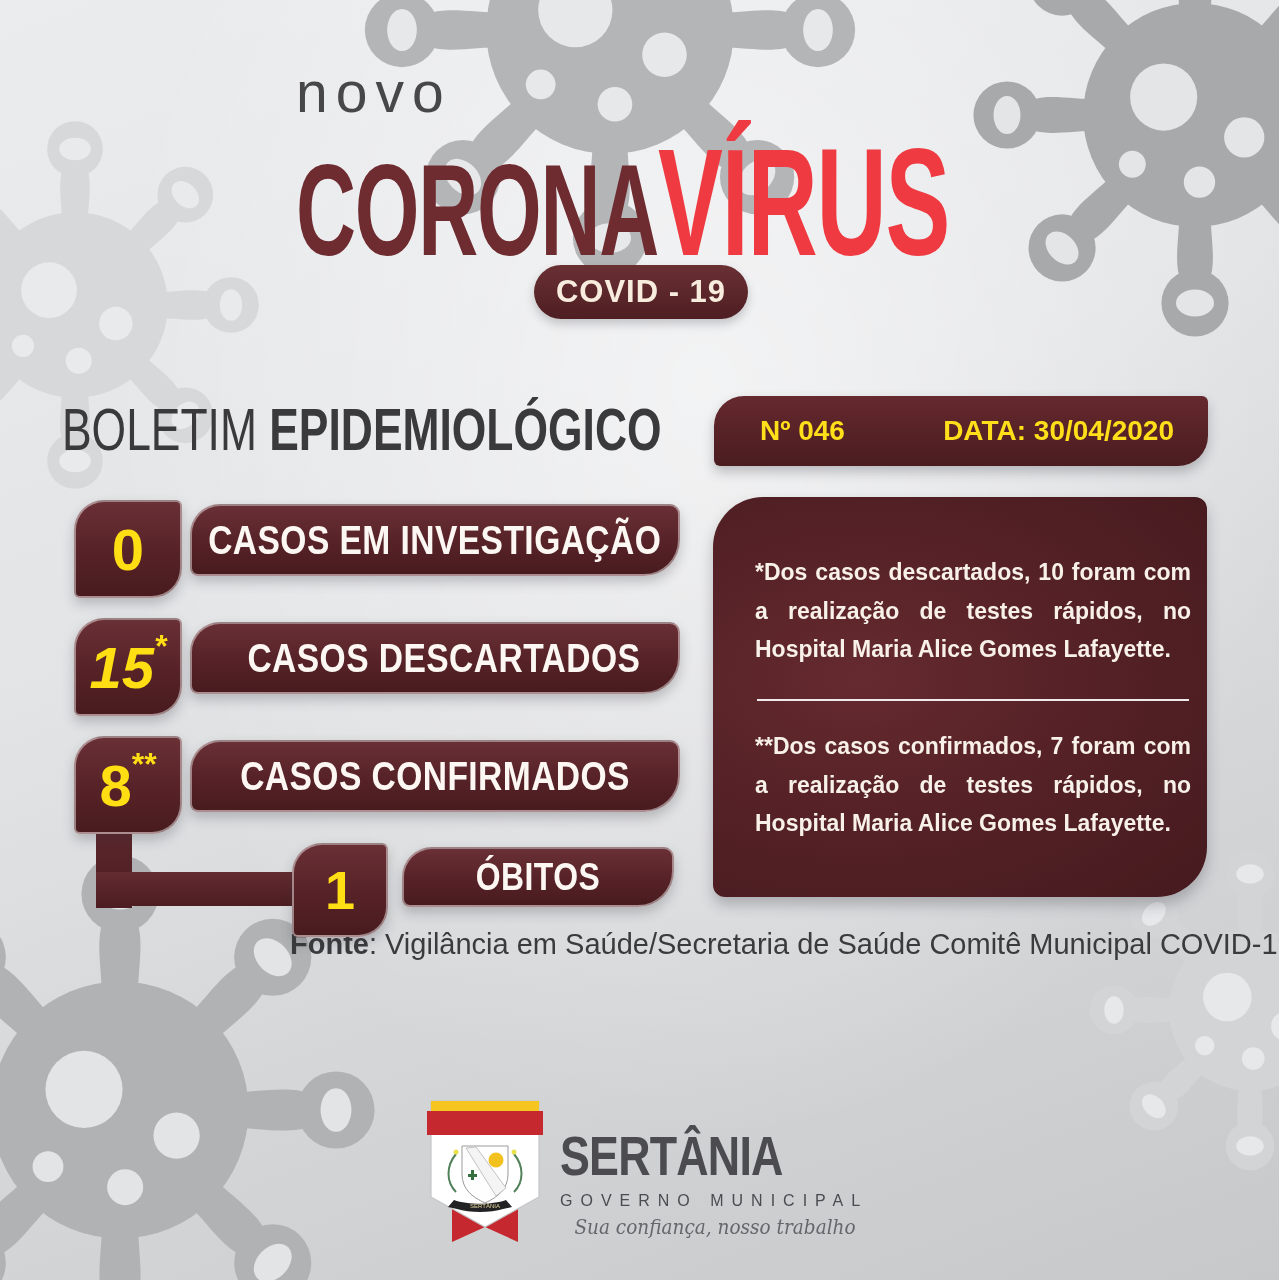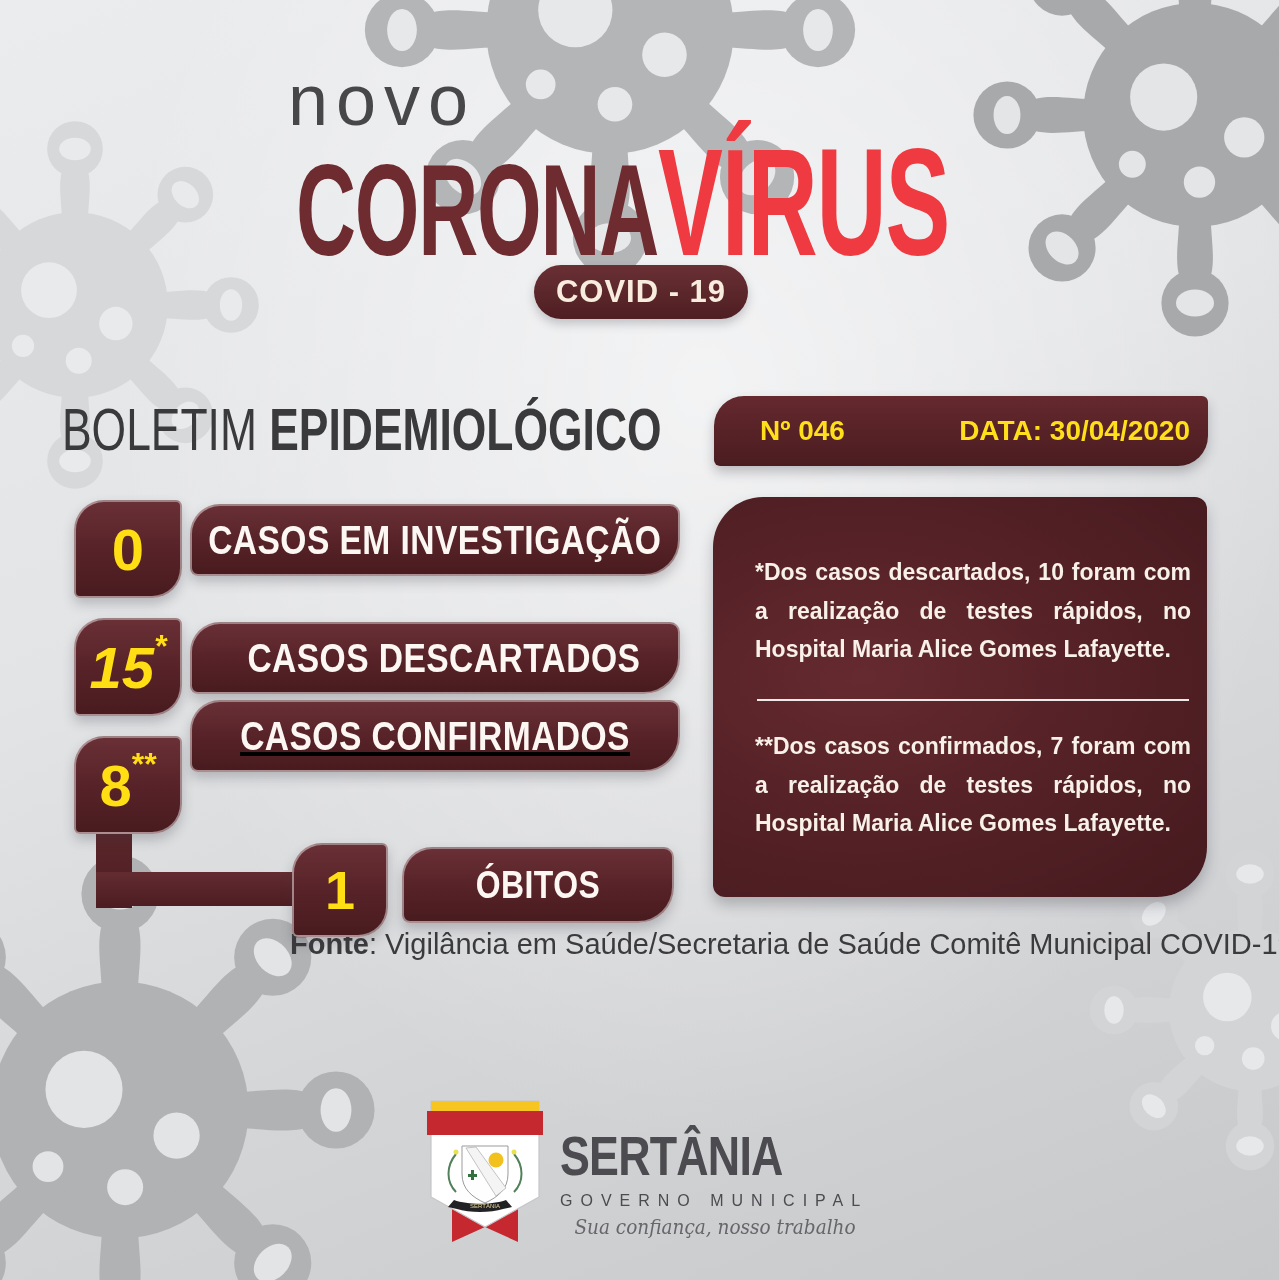--- a/index.html
+++ b/index.html
@@ -7,61 +7,61 @@
     position:relative;width:1279px;height:1280px;overflow:hidden;
     font-family:"Liberation Sans",sans-serif;
     background:
       radial-gradient(ellipse at 55% 30%, rgba(255,255,255,.55), rgba(255,255,255,0) 60%),
       linear-gradient(160deg,#ebecee 0%,#e3e4e6 40%,#d4d5d7 70%,#c7c8ca 100%);
   }
   .defs{position:absolute;width:0;height:0;}
   .virus{position:absolute;pointer-events:none;}
 
   
-  .novo{position:absolute;left:288px;top:64px;font-size:72px;line-height:1;
+  .novo{position:absolute;left:296px;top:64px;font-size:57px;line-height:1;
     letter-spacing:8px;color:#47474a;font-weight:400;}
   .corona-line{position:absolute;left:296px;top:126px;white-space:nowrap;line-height:1;
     transform:scaleX(.64);transform-origin:left top;font-weight:700;letter-spacing:-2px;}
   .corona-dark{font-size:130px;color:#6e2b30;}
   .corona-red{font-size:152px;color:#ee3a40;}
   .covid-pill{position:absolute;left:534px;top:265px;width:214px;height:54px;
     background:linear-gradient(180deg,#693034,#4e1e22);border-radius:27px;
     display:flex;align-items:center;justify-content:center;
     color:#f7ecdd;font-weight:700;font-size:31px;letter-spacing:1px;
     box-shadow:0 5px 10px rgba(60,60,70,.25);}
 
   
   .boletim{position:absolute;left:62px;top:400px;font-size:60px;line-height:1;color:#3a3a3c;
     white-space:nowrap;transform:scaleX(.74);transform-origin:left top;}
   .bol-light{font-weight:400;}
   .bol-bold{font-weight:700;}
   .number-badge{position:absolute;left:714px;top:396px;width:494px;height:70px;
     background:linear-gradient(180deg,#65292e,#4a1c20);
     border-radius:30px 6px 30px 6px;display:flex;align-items:center;justify-content:space-between;
-    padding:0 18px 0 46px;box-sizing:border-box;
+    padding:0 34px 0 46px;box-sizing:border-box;
     color:#ffdf1a;font-weight:700;font-size:28px;box-shadow:0 6px 12px rgba(50,50,60,.28);text-align:right;}
 
   
   .maroon{background:linear-gradient(180deg,#693036 0%,#562227 55%,#481b1f 100%);
     box-shadow:0 6px 12px rgba(50,50,60,.25);}
   .num-box{position:absolute;left:74px;width:108px;height:98px;border-radius:30px 6px 30px 6px;
     border:2px solid rgba(255,255,255,.45);box-sizing:border-box;
     display:flex;align-items:center;justify-content:center;
     color:#ffdf14;font-weight:700;font-size:58px;z-index:3;}
   .num-box .sup{font-size:32px;line-height:1;align-self:flex-start;margin-top:10px;}
   .stat-bar{position:absolute;left:190px;width:490px;height:72px;border-radius:30px 10px 36px 8px;
     border:2px solid rgba(255,255,255,.45);box-sizing:border-box;
     display:flex;align-items:center;justify-content:center;z-index:2;}
   .stat-bar .lbl{color:#fcf7f2;font-weight:700;font-size:40px;white-space:nowrap;
     transform:scaleX(.84);letter-spacing:.5px;}
   .conn{position:absolute;background:linear-gradient(180deg,#632c31,#4c1d21);z-index:1;}
   .conn-v{left:96px;top:792px;width:36px;height:116px;}
   .conn-h{left:96px;top:872px;width:208px;height:34px;}
   .one-box{left:292px;top:843px;width:96px;height:94px;font-size:54px;}
-  .obitos-bar{left:402px;top:847px;width:272px;height:76px;}
+  .obitos-bar{left:402px;top:847px;width:272px;height:60px;}
   .obitos-bar .lbl{font-size:38px;}
 
   
   .notes-panel{position:absolute;left:713px;top:497px;width:494px;height:400px;
     border-radius:50px 12px 50px 12px;box-sizing:border-box;
     background:radial-gradient(ellipse at 30% 45%,#652a2f 0%,#522025 55%,#451a1e 100%);
     padding:56px 16px 0 42px;box-shadow:0 8px 14px rgba(50,50,60,.28);}
   .note{color:#f8f1e9;font-weight:700;font-size:23px;line-height:1.68;text-align:justify;margin:0;}
   .note-divider{height:2px;background:rgba(255,255,255,.9);margin:30px 2px 26px 2px;}
 
@@ -173,21 +173,21 @@
       <span class="sup">*</span>
   </div>
   <div class="stat-bar maroon" style="top:622px;justify-content:flex-end;">
     <span class="lbl">CASOS DESCARTADOS</span>
   </div>
 
   <div class="num-box maroon" style="top:736px;">
     <span>8</span>
       <span class="sup">**</span>
   </div>
-  <div class="stat-bar maroon" style="top:700px;text-decoration:underline;">
+  <div class="stat-bar maroon" style="top:740px;">
     <span class="lbl">CASOS CONFIRMADOS</span>
   </div>
 
   <div class="conn conn-v"></div>
   <div class="conn conn-h"></div>
   <div class="num-box maroon one-box">
     <span>1</span>
   </div>
   <div class="stat-bar maroon obitos-bar">
     <span class="lbl">ÓBITOS</span>

